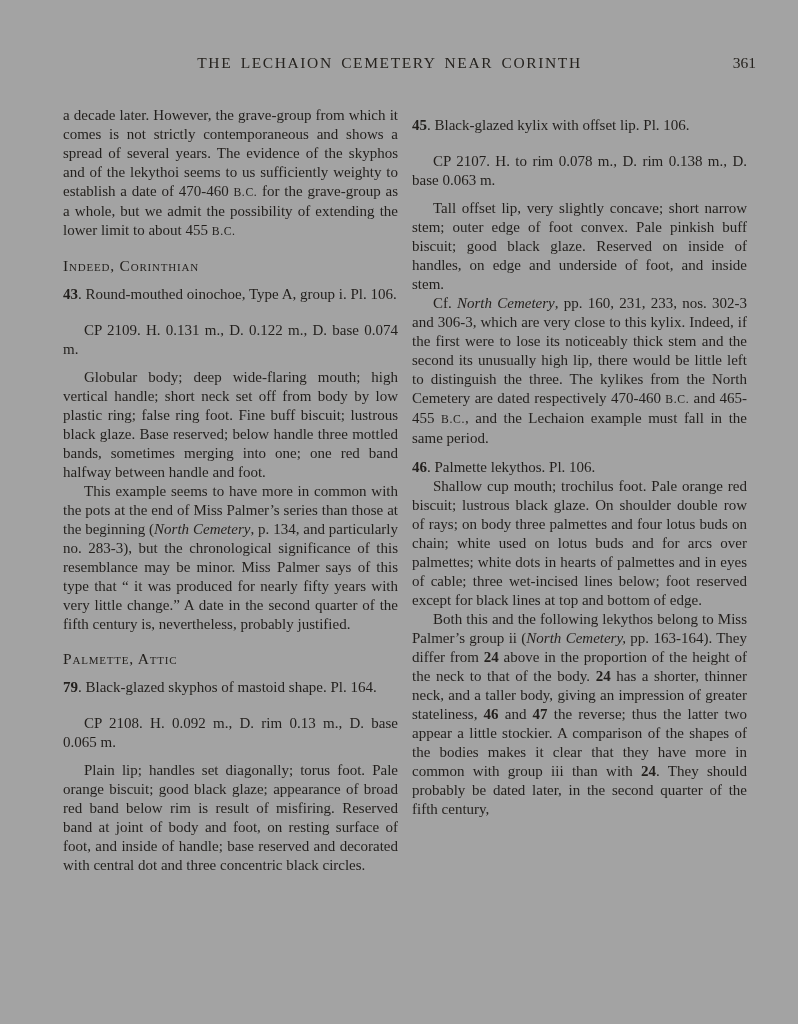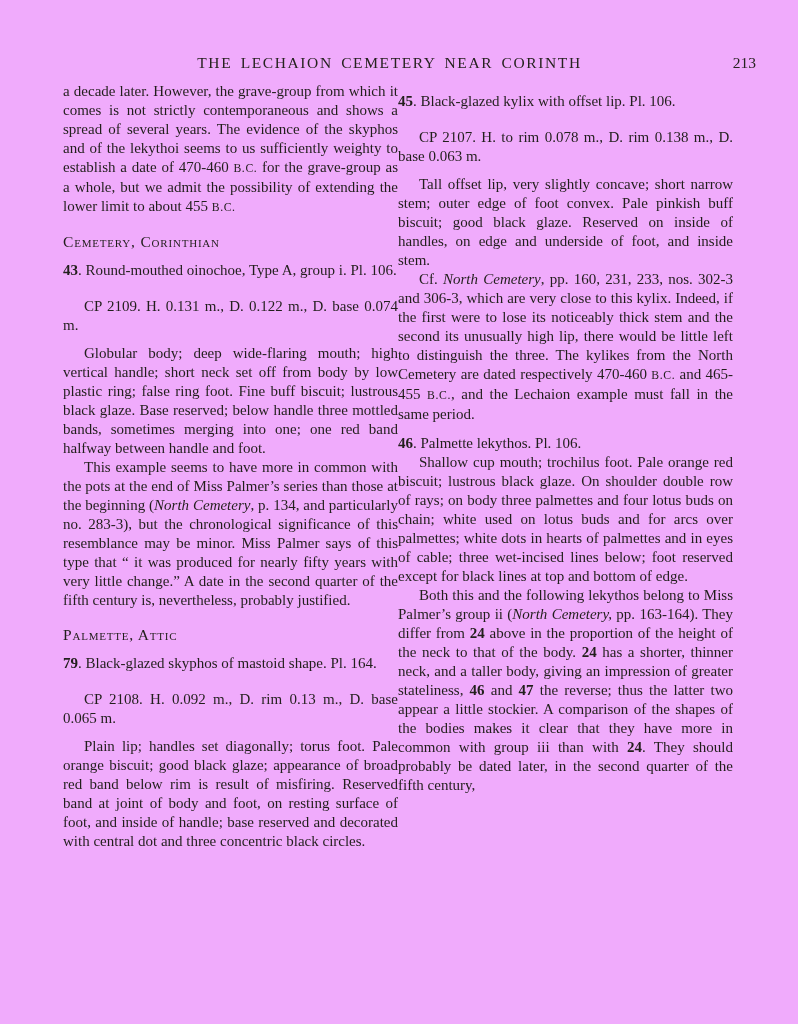--- a/index.html
+++ b/index.html
@@ -2,21 +2,21 @@
 <html><head>
 <meta charset="utf-8">
 <title>Scanned journal page</title>
 <style>
   html, body { margin: 0; padding: 0; background: #e9e9e7; }
   .page {
     position: relative;
     width: 798px;
     height: 1024px;
     margin: 0 auto;
-    background: #f0abfc;
+    background: #a3a3a3;
     color: #221f1c;
     font-family: "Liberation Serif", "DejaVu Serif", serif;
     overflow: hidden;
   }
   .page-header {
     position: absolute;
     top: 54px;
     left: 63px;
     right: 42px;
     height: 20px;
@@ -33,24 +33,25 @@
   }
   .page-number {
     position: absolute;
     right: 0;
     top: 0;
     font-size: 15.5px;
     color: #26231f;
   }
   .columns {
     position: absolute;
-    top: 82px;
+    top: 106px;
     left: 63px;
     width: 684px;
     display: flex;
+    gap: 14px;
   }
   .column {
     width: 335px;
     font-size: 15px;
     line-height: 19px;
     text-align: justify;
   }
   .block { margin: 0; }
   .block-paragraph { text-indent: 1.4em; }
   .block-paragraph.no-indent { text-indent: 0; }
@@ -76,26 +77,26 @@
   .run-i { font-style: italic; }
   .run-b { font-weight: bold; }
   .run-sc { font-size: 0.78em; letter-spacing: 0.6px; }
 </style>
 </head>
 <body>
 
 <div class="page">
   <header class="page-header">
     <div class="running-title">THE LECHAION CEMETERY NEAR CORINTH</div>
-    <div class="page-number">213</div>
+    <div class="page-number">361</div>
   </header>
   <main class="columns">
     <section class="column">
         <p class="block block-paragraph no-indent"><span>a decade later.  However, the grave-group from which it comes is not strictly contemporaneous and shows a spread of several years.  The evidence of the skyphos and of the lekythoi seems to us sufficiently weighty to establish a date of 470-460 </span><span class="run-sc">B.C.</span><span> for the grave-group as a whole, but we admit the possibility of extending the lower limit to about 455 </span><span class="run-sc">B.C.</span></p>
-        <p class="block block-heading"><span>Cemetery, Corinthian</span></p>
+        <p class="block block-heading"><span>Indeed, Corinthian</span></p>
         <p class="block block-entry"><span class="run-b">43</span><span>.  Round-mouthed oinochoe, Type A, group i.  Pl. 106.</span></p>
         <p class="block block-measure"><span>CP 2109.  H. 0.131 m., D. 0.122 m., D. base 0.074 m.</span></p>
         <p class="block block-paragraph"><span>Globular body; deep wide-flaring mouth; high vertical handle; short neck set off from body by low plastic ring; false ring foot.  Fine buff biscuit; lustrous black glaze.  Base reserved; below handle three mottled bands, sometimes merging into one; one red band halfway between handle and foot.</span></p>
         <p class="block block-paragraph"><span>This example seems to have more in common with the pots at the end of Miss Palmer’s series than those at the beginning (</span><span class="run-i">North Cemetery</span><span>, p. 134, and particularly no. 283-3), but the chronological significance of this resemblance may be minor.  Miss Palmer says of this type that “ it was produced for nearly fifty years with very little change.”  A date in the second quarter of the fifth century is, nevertheless, probably justified.</span></p>
         <p class="block block-heading"><span>Palmette, Attic</span></p>
         <p class="block block-entry"><span class="run-b">79</span><span>.  Black-glazed skyphos of mastoid shape. Pl. 164.</span></p>
         <p class="block block-measure"><span>CP 2108.  H. 0.092 m., D. rim 0.13 m., D. base 0.065 m.</span></p>
         <p class="block block-paragraph"><span>Plain lip; handles set diagonally; torus foot. Pale orange biscuit; good black glaze; appearance of broad red band below rim is result of misfiring.  Reserved band at joint of body and foot, on resting surface of foot, and inside of handle; base reserved and decorated with central dot and three concentric black circles.</span></p>
       </section>
     <section class="column">

